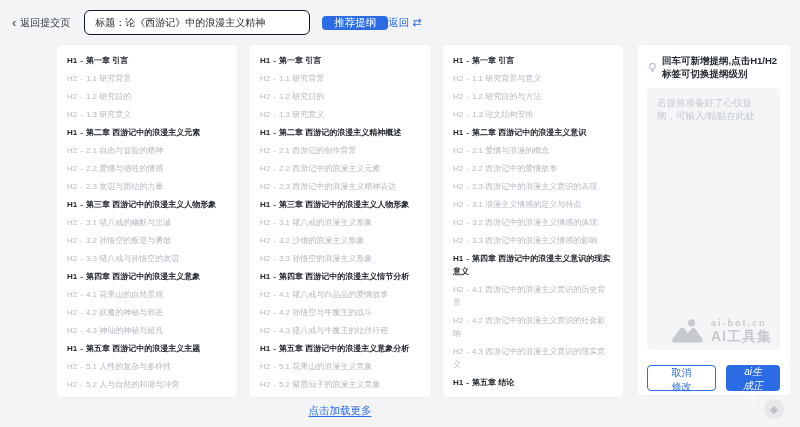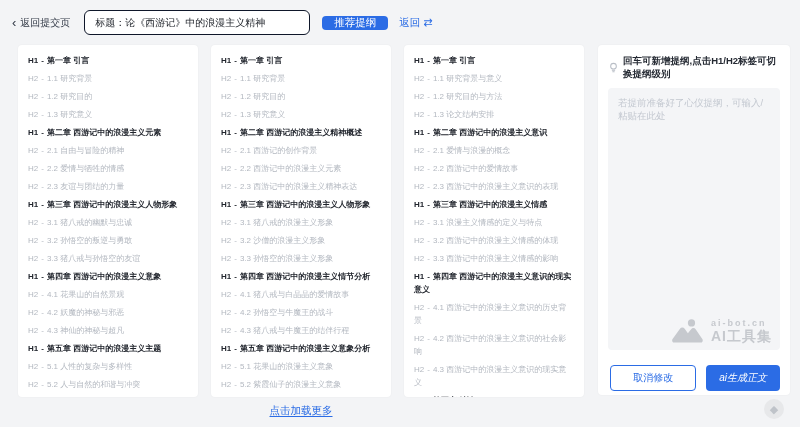--- a/index.html
+++ b/index.html
@@ -15,24 +15,24 @@
   .back .chev{font-size:13px;line-height:10px;color:#333a47;}
   .title-input{
     margin-left:14px;width:204px;height:23px;border:1px solid #0f172a;border-radius:6px;
     background:#fff;padding:0 10px;font-size:10px;color:#20242b;outline:none;
     font-family:inherit;
   }
   .btn-primary{
     margin-left:12px;height:14px;padding:0 12px;background:#2b6ce5;color:#fff;border:none;
     border-radius:4px;font-size:10.5px;cursor:pointer;font-family:inherit;
   }
-  .return{margin-left:11px;display:flex;align-items:center;gap:3px;color:#2b6ce5;font-size:10.5px;cursor:pointer;}
+  .return{display:flex;align-items:center;gap:3px;color:#2b6ce5;font-size:10.5px;cursor:pointer;}
   .return .swap{font-size:11px;}
   
-  .main{display:flex;align-items:flex-start;padding:0 10px 0 18px;gap:14px;}
+  .main{display:flex;align-items:flex-start;padding:0 10px 0 18px;gap:14px;margin-left:39px;}
   .cols-area{display:flex;flex-direction:column;width:566px;}
   .cols{display:flex;gap:13px;}
   .card{background:#fff;border-radius:4px;box-shadow:0 0 2px rgba(31,35,41,.05);}
   .outline-col{width:180px;height:352px;overflow:hidden;padding:9px 10px;box-sizing:border-box;}
   .row{font-size:8px;line-height:13px;margin-bottom:5px;color:#b3b8c0;letter-spacing:0;}
   .row .tag{margin-right:3px;}
   .row .dash{margin-right:3px;}
   .row.h1{color:#21252d;font-weight:bold;}
   .load-more{
     text-align:center;margin-top:7px;font-size:10.5px;color:#2b6ce5;
@@ -135,21 +135,20 @@
         </div>
       <div class="card outline-col">
           <div class="row h1"><span class="tag">H1</span><span class="dash">-</span><span class="txt">第一章 引言</span></div>
           <div class="row h2"><span class="tag">H2</span><span class="dash">-</span><span class="txt">1.1 研究背景与意义</span></div>
           <div class="row h2"><span class="tag">H2</span><span class="dash">-</span><span class="txt">1.2 研究目的与方法</span></div>
           <div class="row h2"><span class="tag">H2</span><span class="dash">-</span><span class="txt">1.3 论文结构安排</span></div>
           <div class="row h1"><span class="tag">H1</span><span class="dash">-</span><span class="txt">第二章 西游记中的浪漫主义意识</span></div>
           <div class="row h2"><span class="tag">H2</span><span class="dash">-</span><span class="txt">2.1 爱情与浪漫的概念</span></div>
           <div class="row h2"><span class="tag">H2</span><span class="dash">-</span><span class="txt">2.2 西游记中的爱情故事</span></div>
           <div class="row h2"><span class="tag">H2</span><span class="dash">-</span><span class="txt">2.3 西游记中的浪漫主义意识的表现</span></div>
-          <div class="row h1"><span class="tag">H1</span><span class="dash">-</span><span class="txt">第三章 西游记中的浪漫主义情感</span></div>
           <div class="row h2"><span class="tag">H2</span><span class="dash">-</span><span class="txt">3.1 浪漫主义情感的定义与特点</span></div>
           <div class="row h2"><span class="tag">H2</span><span class="dash">-</span><span class="txt">3.2 西游记中的浪漫主义情感的体现</span></div>
           <div class="row h2"><span class="tag">H2</span><span class="dash">-</span><span class="txt">3.3 西游记中的浪漫主义情感的影响</span></div>
           <div class="row h1"><span class="tag">H1</span><span class="dash">-</span><span class="txt">第四章 西游记中的浪漫主义意识的现实意义</span></div>
           <div class="row h2"><span class="tag">H2</span><span class="dash">-</span><span class="txt">4.1 西游记中的浪漫主义意识的历史背景</span></div>
           <div class="row h2"><span class="tag">H2</span><span class="dash">-</span><span class="txt">4.2 西游记中的浪漫主义意识的社会影响</span></div>
           <div class="row h2"><span class="tag">H2</span><span class="dash">-</span><span class="txt">4.3 西游记中的浪漫主义意识的现实意义</span></div>
           <div class="row h1"><span class="tag">H1</span><span class="dash">-</span><span class="txt">第五章 结论</span></div>
         </div>
     </div>

